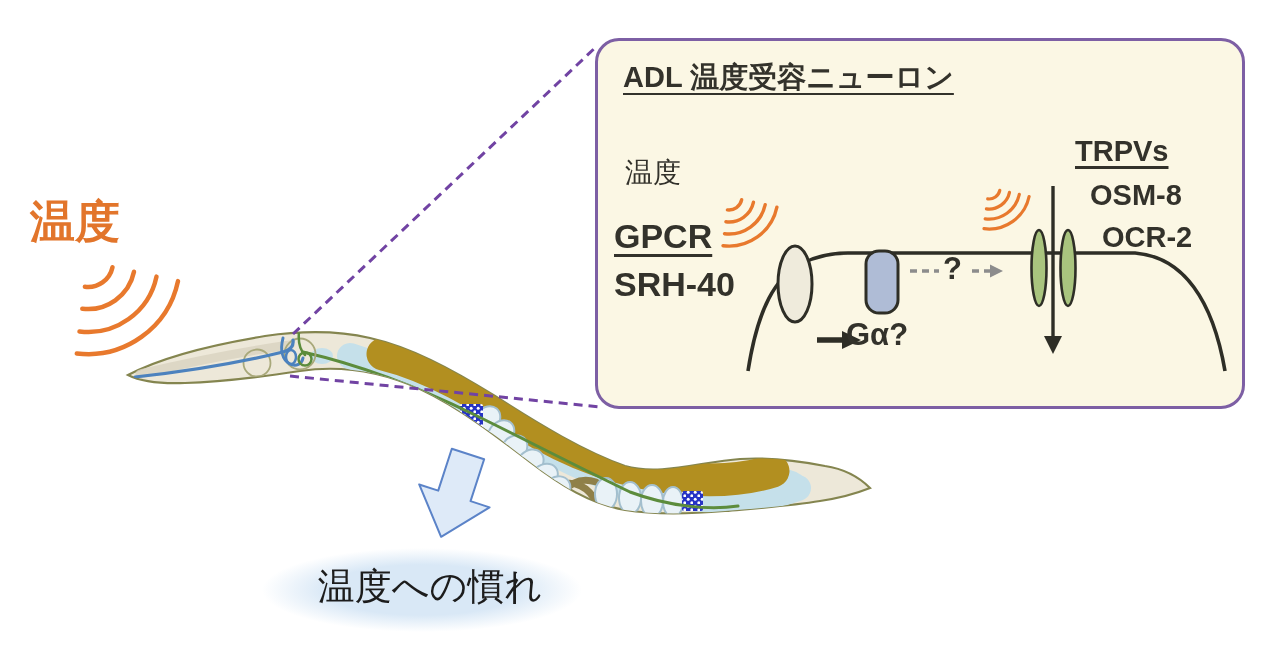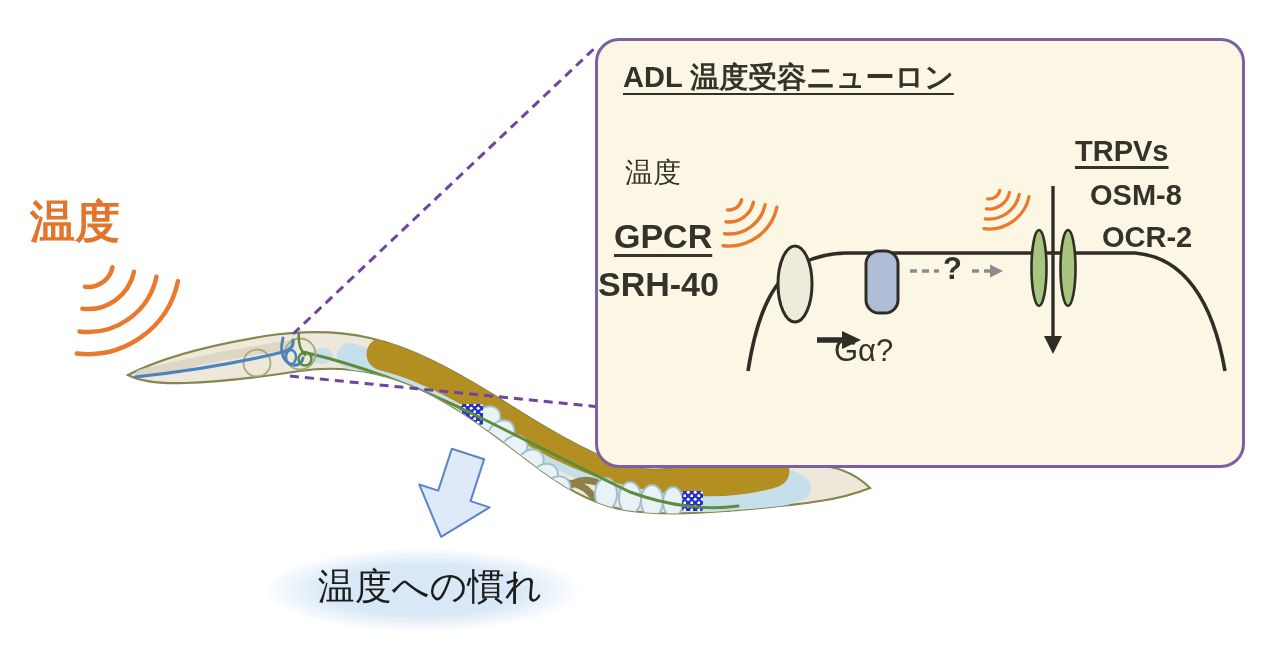--- a/index.html
+++ b/index.html
@@ -16,33 +16,33 @@
   .stimulus-main{
     left:30px;top:196px;font-size:45px;font-weight:bold;color:#e2752b;
   }
   .outcome-main{
     left:265px;top:566px;width:330px;text-align:center;
     font-size:37px;font-weight:normal;color:#1c1c1c;
   }
 
   
   .inset{
-    position:absolute;left:595px;top:38px;width:650px;height:430px;
+    position:absolute;left:595px;top:38px;width:650px;height:371px;
     box-sizing:border-box;background:#fbf7e4;border:3px solid #7d5fa4;
     border-radius:24px;
   }
   .inset svg{position:absolute;left:0;top:0;}
   .inset .label{color:#33322b;}
   .inset-title{left:25px;top:20px;font-size:29px;font-weight:600;
     text-decoration:underline;text-underline-offset:6px;text-decoration-thickness:2px;}
   .inset-stimulus{left:27px;top:116px;font-size:28px;font-weight:500;}
   .gpcr{left:16px;top:176px;font-size:34px;font-weight:bold;
     text-decoration:underline;text-underline-offset:6px;text-decoration-thickness:2.5px;}
-  .srh40{left:0;top:224px;font-size:34px;font-weight:bold;}
-  .galpha{left:236px;top:276px;font-size:31px;font-weight:400;margin-top:16px;}
+  .srh40{left:16px;top:224px;font-size:34px;font-weight:bold;}
+  .galpha{left:248px;top:276px;font-size:31px;font-weight:700;}
   .qmark{left:345px;top:210px;font-size:31px;font-weight:bold;color:#1e1e1a;}
   .trpvs{left:477px;top:94px;font-size:29px;font-weight:bold;
     text-decoration:underline;text-underline-offset:5px;text-decoration-thickness:2.5px;text-align:center;}
   .osm9{left:492px;top:138px;font-size:29px;font-weight:bold;}
   .ocr2{left:504px;top:180px;font-size:29px;font-weight:bold;}
   .inset-output{left:289px;top:318px;font-size:28px;font-weight:bold;}
 </style>
 </head>
 <body>
 

